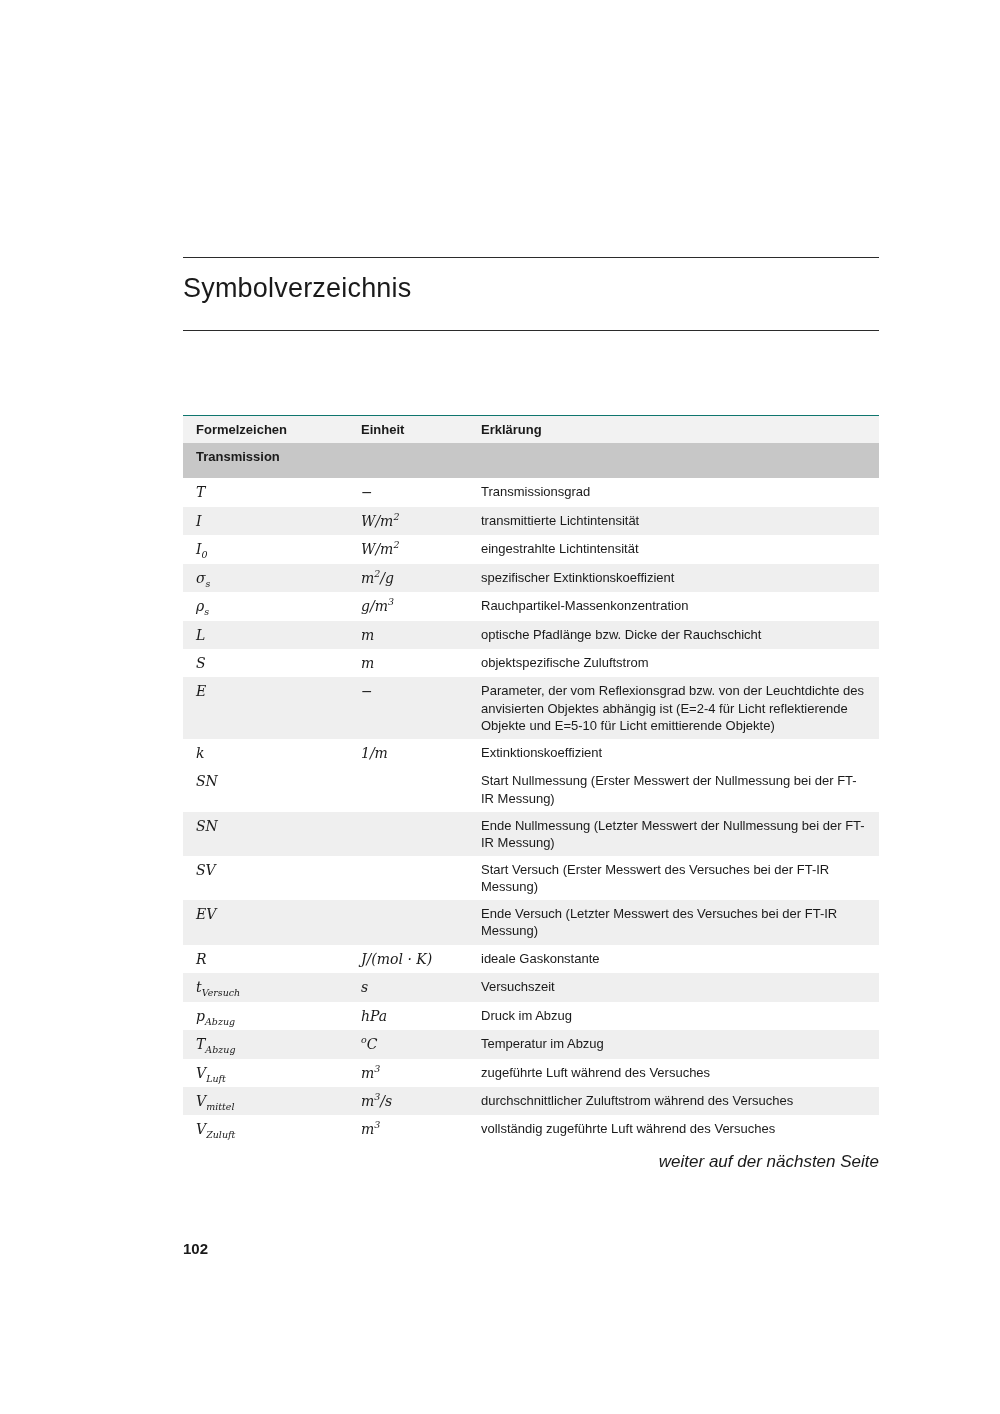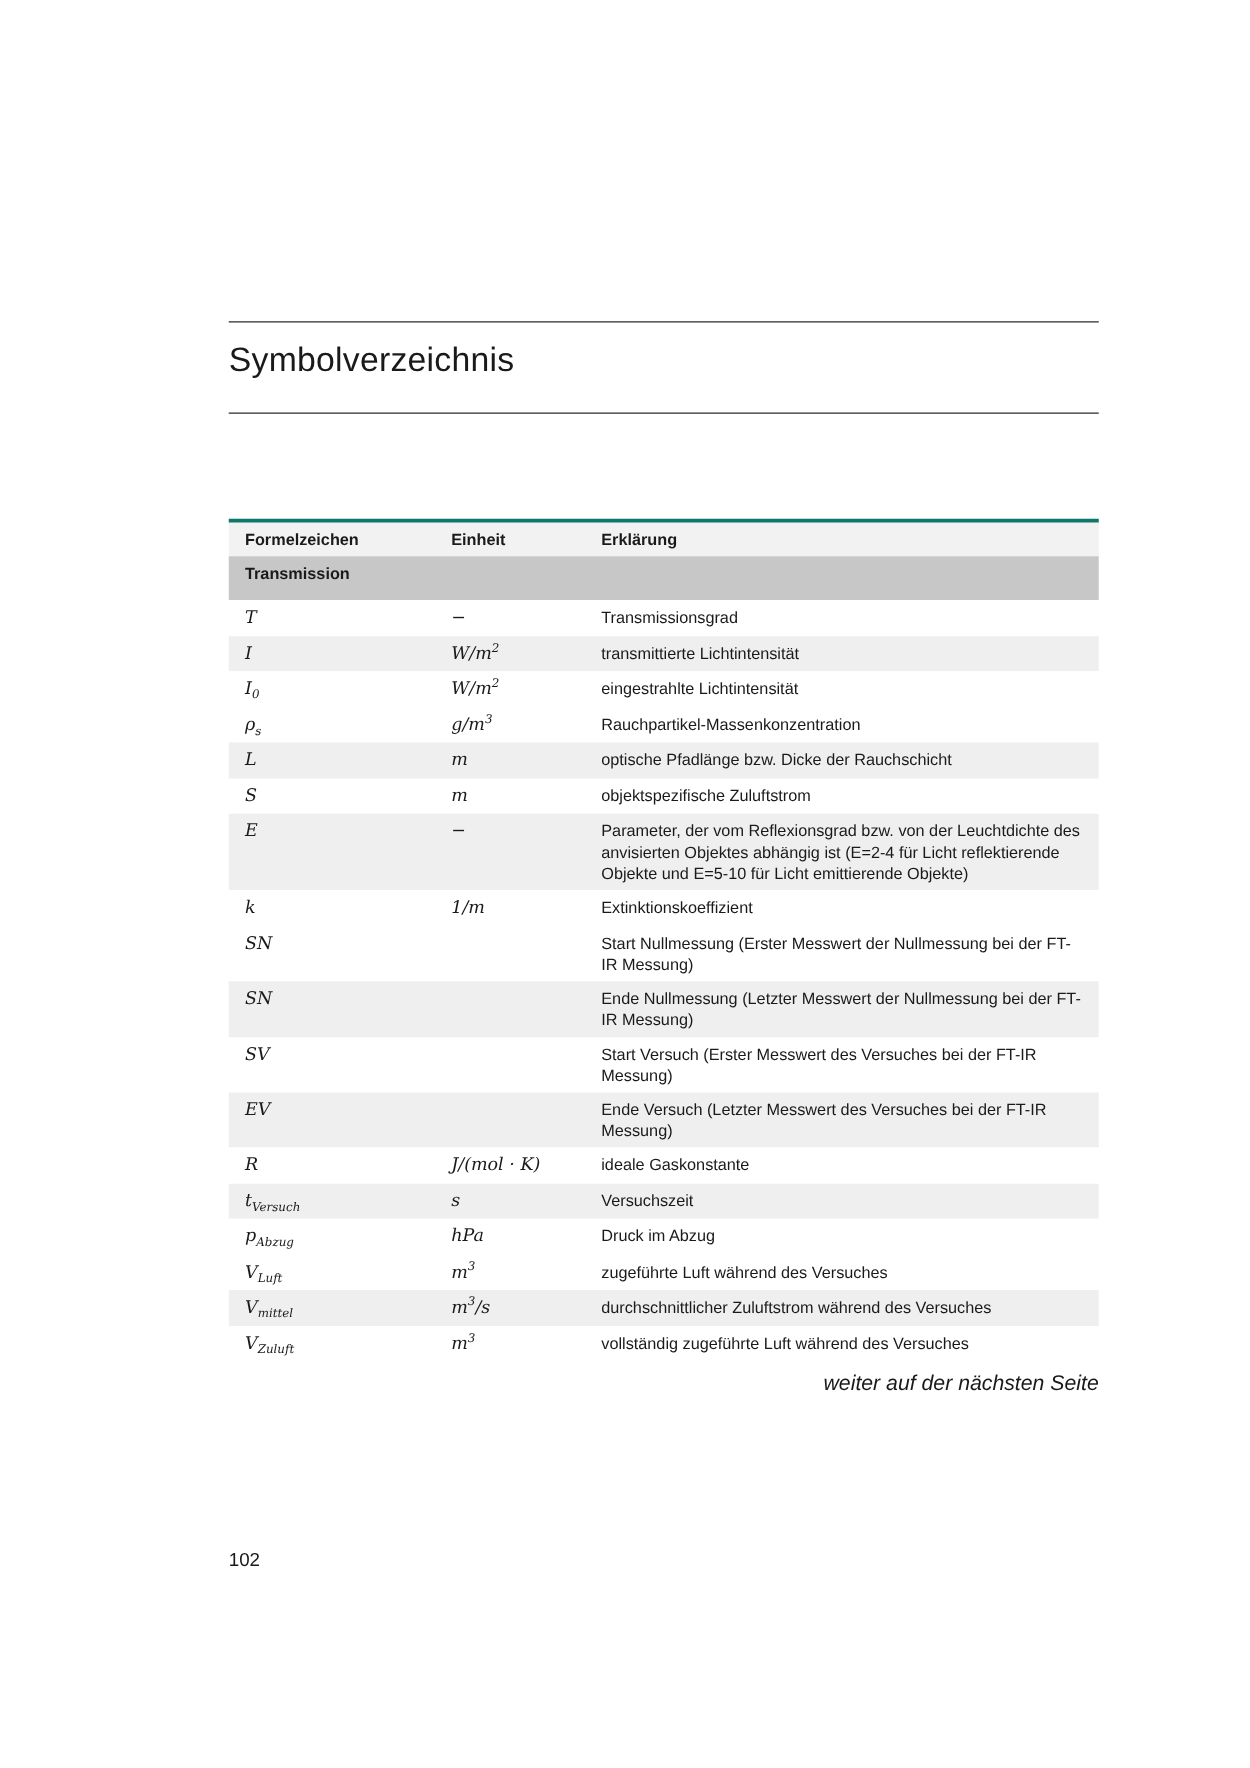--- a/index.html
+++ b/index.html
@@ -15,21 +15,21 @@
     position:absolute; left:183px; width:696px; height:1px;
     background:#2b2b2b;
   }
   .rule-top { top:257px; }
   .rule-bottom { top:330px; }
   .title {
     position:absolute; left:183px; top:273px;
     margin:0; font-size:27px; font-weight:400; letter-spacing:0.2px;
   }
   .content { position:absolute; left:183px; top:415px; width:696px; }
-  table { width:100%; border-collapse:collapse; table-layout:fixed; border-top:3px solid #0f766e; }
+  table { width:100%; border-collapse:collapse; table-layout:fixed; border-top:1px solid #0f766e; }
   col.c1 { width:165px; }
   col.c2 { width:120px; }
   col.c3 { width:411px; }
   th {
     text-align:left; font-size:13px; font-weight:bold;
     padding:6px 8px 6px 13px; background:var(--header-bg, #f2f2f2);
   }
   td { font-size:13px; vertical-align:top; padding:5px 10px 5px 13px; line-height:1.32; }
   tr.section-row td {
     background:var(--section-bg, #c7c7c7);
@@ -43,21 +43,21 @@
   .sym sub { font-size:9.5px; font-style:italic; line-height:0; }
   .unit {
     font-family:"DejaVu Serif", serif; font-style:italic; font-size:14px;
   }
   .unit sup { font-size:9.5px; line-height:0; }
   .continuation {
     margin-top:8px; text-align:right; font-style:italic; font-size:17px;
   }
   .page-number {
     position:absolute; left:183px; top:1240px;
-    font-size:15px; font-weight:normal;
+    font-size:15px; font-weight:bold;
   }
 </style>
 </head>
 <body>
 
 <div class="page">
 
   <div class="rule rule-top"></div>
   <h1 class="title">Symbolverzeichnis</h1>
   <div class="rule rule-bottom"></div>
@@ -87,20 +87,25 @@
           </tr>
           <tr class="row-shaded">
             <td><span class="sym">I</span></td>
             <td><span class="unit">W/m<sup>2</sup></span></td>
             <td>transmittierte Lichtintensität</td>
           </tr>
           <tr class="row-plain">
             <td><span class="sym">I<sub>0</sub></span></td>
             <td><span class="unit">W/m<sup>2</sup></span></td>
             <td>eingestrahlte Lichtintensität</td>
+          </tr>
+          <tr class="row-shaded">
+            <td><span class="sym">σ<sub>s</sub></span></td>
+            <td><span class="unit">m<sup>2</sup>/g</span></td>
+            <td>spezifischer Extinktionskoeffizient</td>
           </tr>
           <tr class="row-plain">
             <td><span class="sym">ρ<sub>s</sub></span></td>
             <td><span class="unit">g/m<sup>3</sup></span></td>
             <td>Rauchpartikel-Massenkonzentration</td>
           </tr>
           <tr class="row-shaded">
             <td><span class="sym">L</span></td>
             <td><span class="unit">m</span></td>
             <td>optische Pfadlänge bzw. Dicke der Rauchschicht</td>
@@ -148,20 +153,25 @@
           <tr class="row-shaded">
             <td><span class="sym">t<sub>Versuch</sub></span></td>
             <td><span class="unit">s</span></td>
             <td>Versuchszeit</td>
           </tr>
           <tr class="row-plain">
             <td><span class="sym">p<sub>Abzug</sub></span></td>
             <td><span class="unit">hPa</span></td>
             <td>Druck im Abzug</td>
           </tr>
+          <tr class="row-shaded">
+            <td><span class="sym">T<sub>Abzug</sub></span></td>
+            <td><span class="unit"><sup>o</sup>C</span></td>
+            <td>Temperatur im Abzug</td>
+          </tr>
           <tr class="row-plain">
             <td><span class="sym">V<sub>Luft</sub></span></td>
             <td><span class="unit">m<sup>3</sup></span></td>
             <td>zugeführte Luft während des Versuches</td>
           </tr>
           <tr class="row-shaded">
             <td><span class="sym">V<sub>mittel</sub></span></td>
             <td><span class="unit">m<sup>3</sup>/s</span></td>
             <td>durchschnittlicher Zuluftstrom während des Versuches</td>
           </tr>

